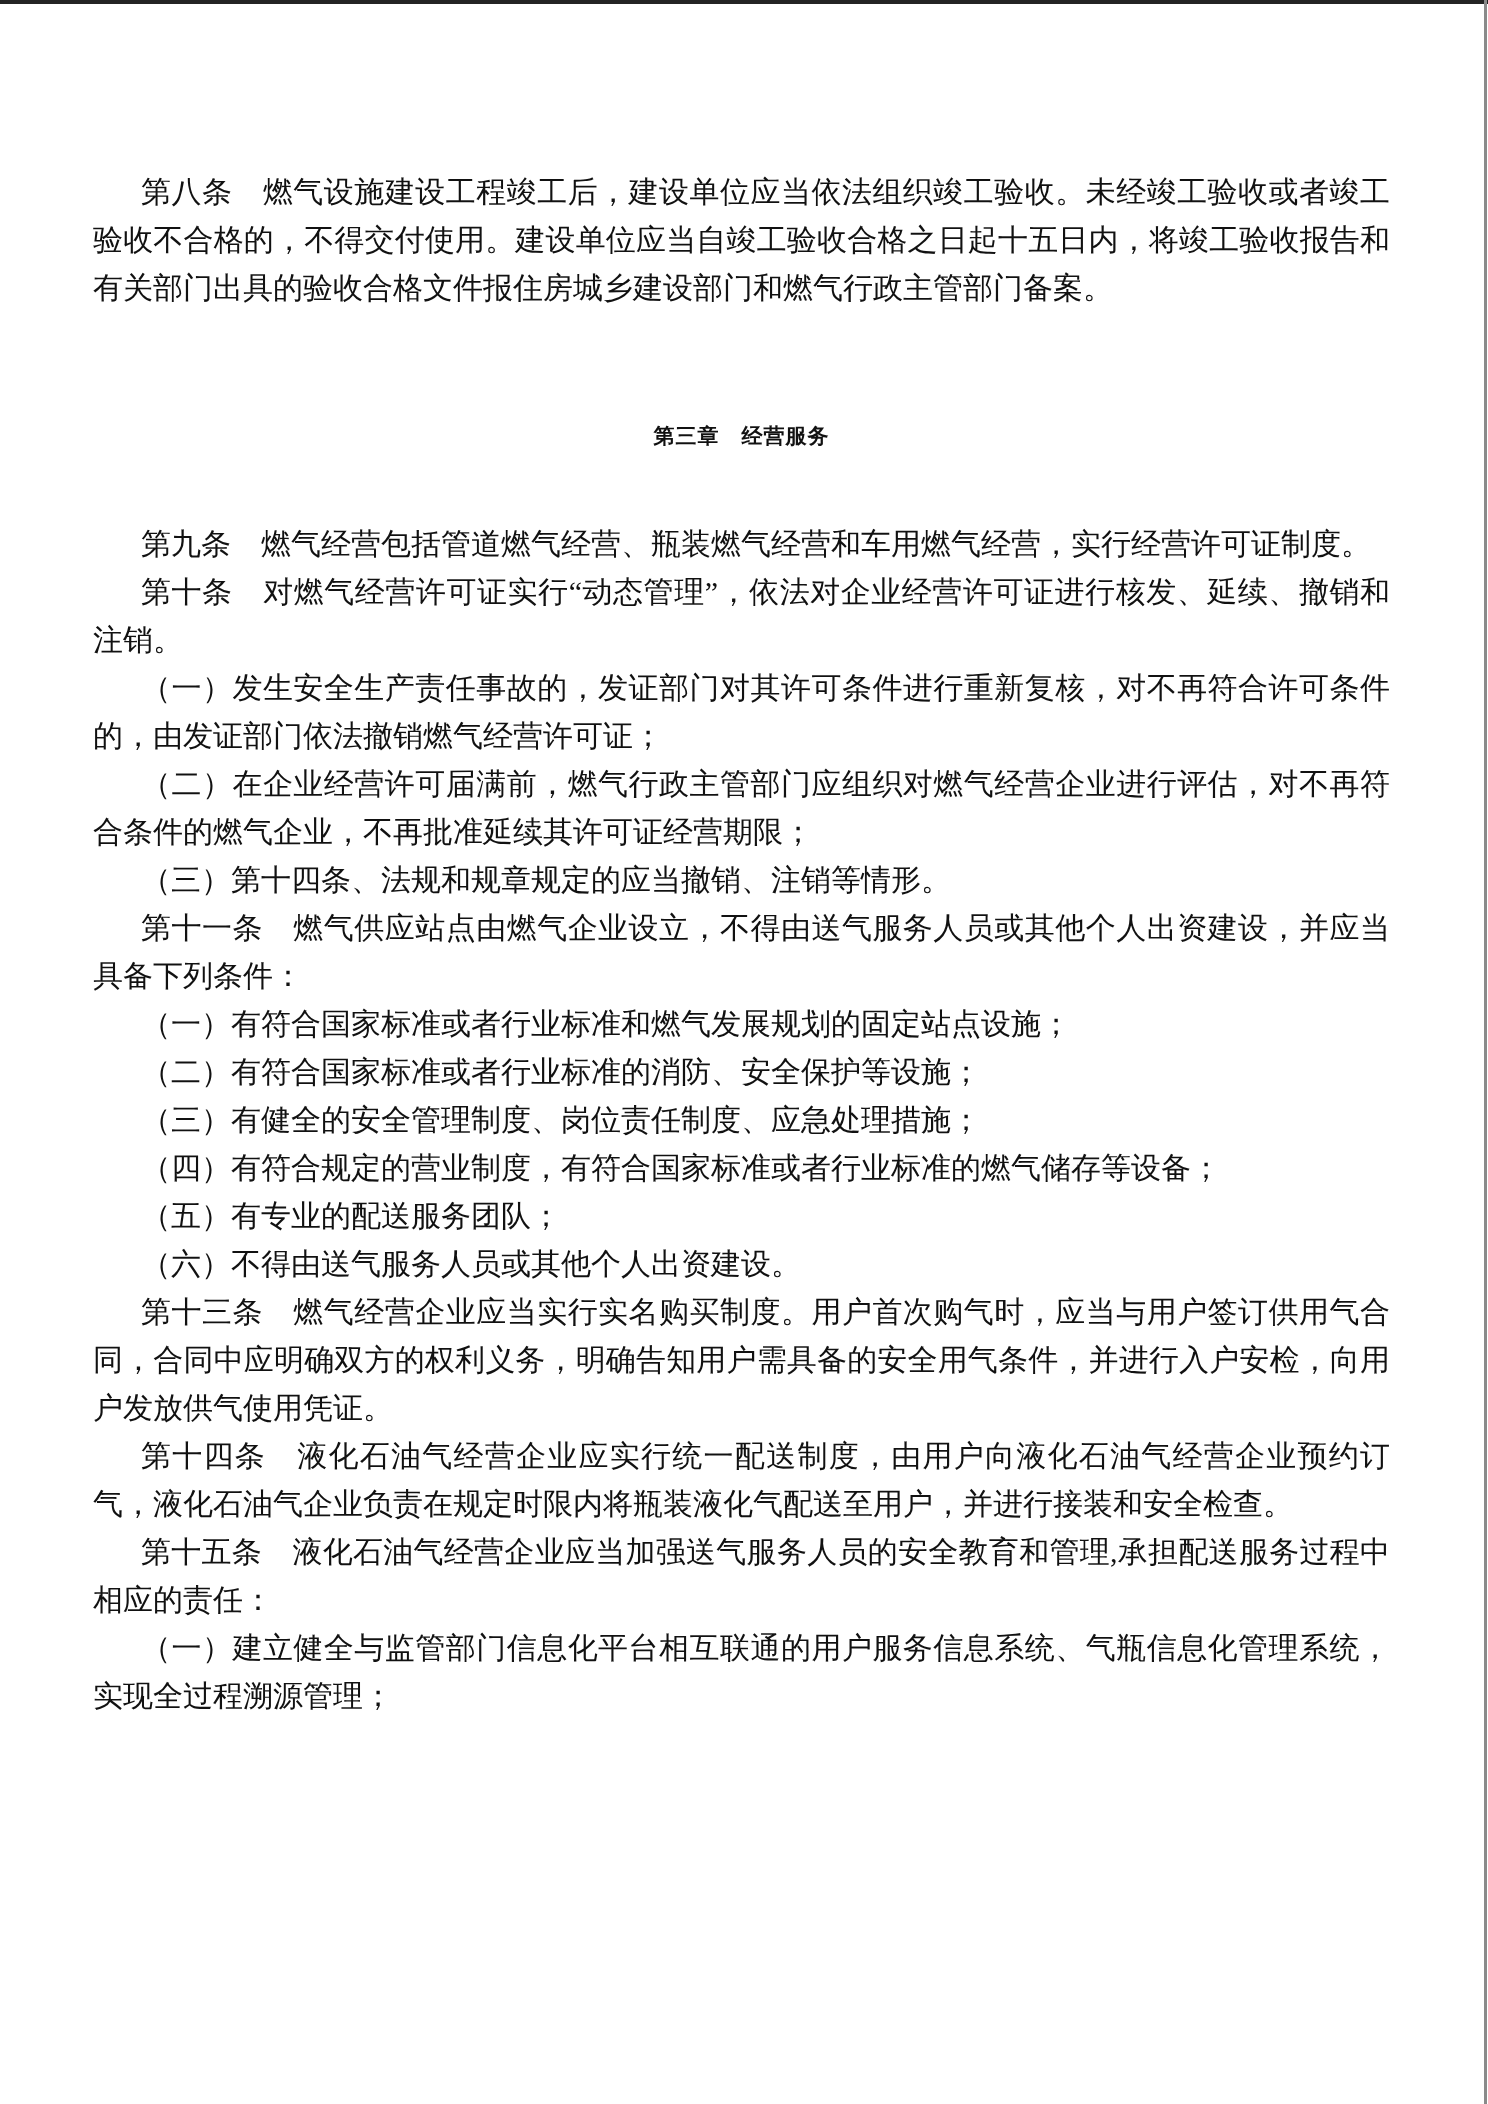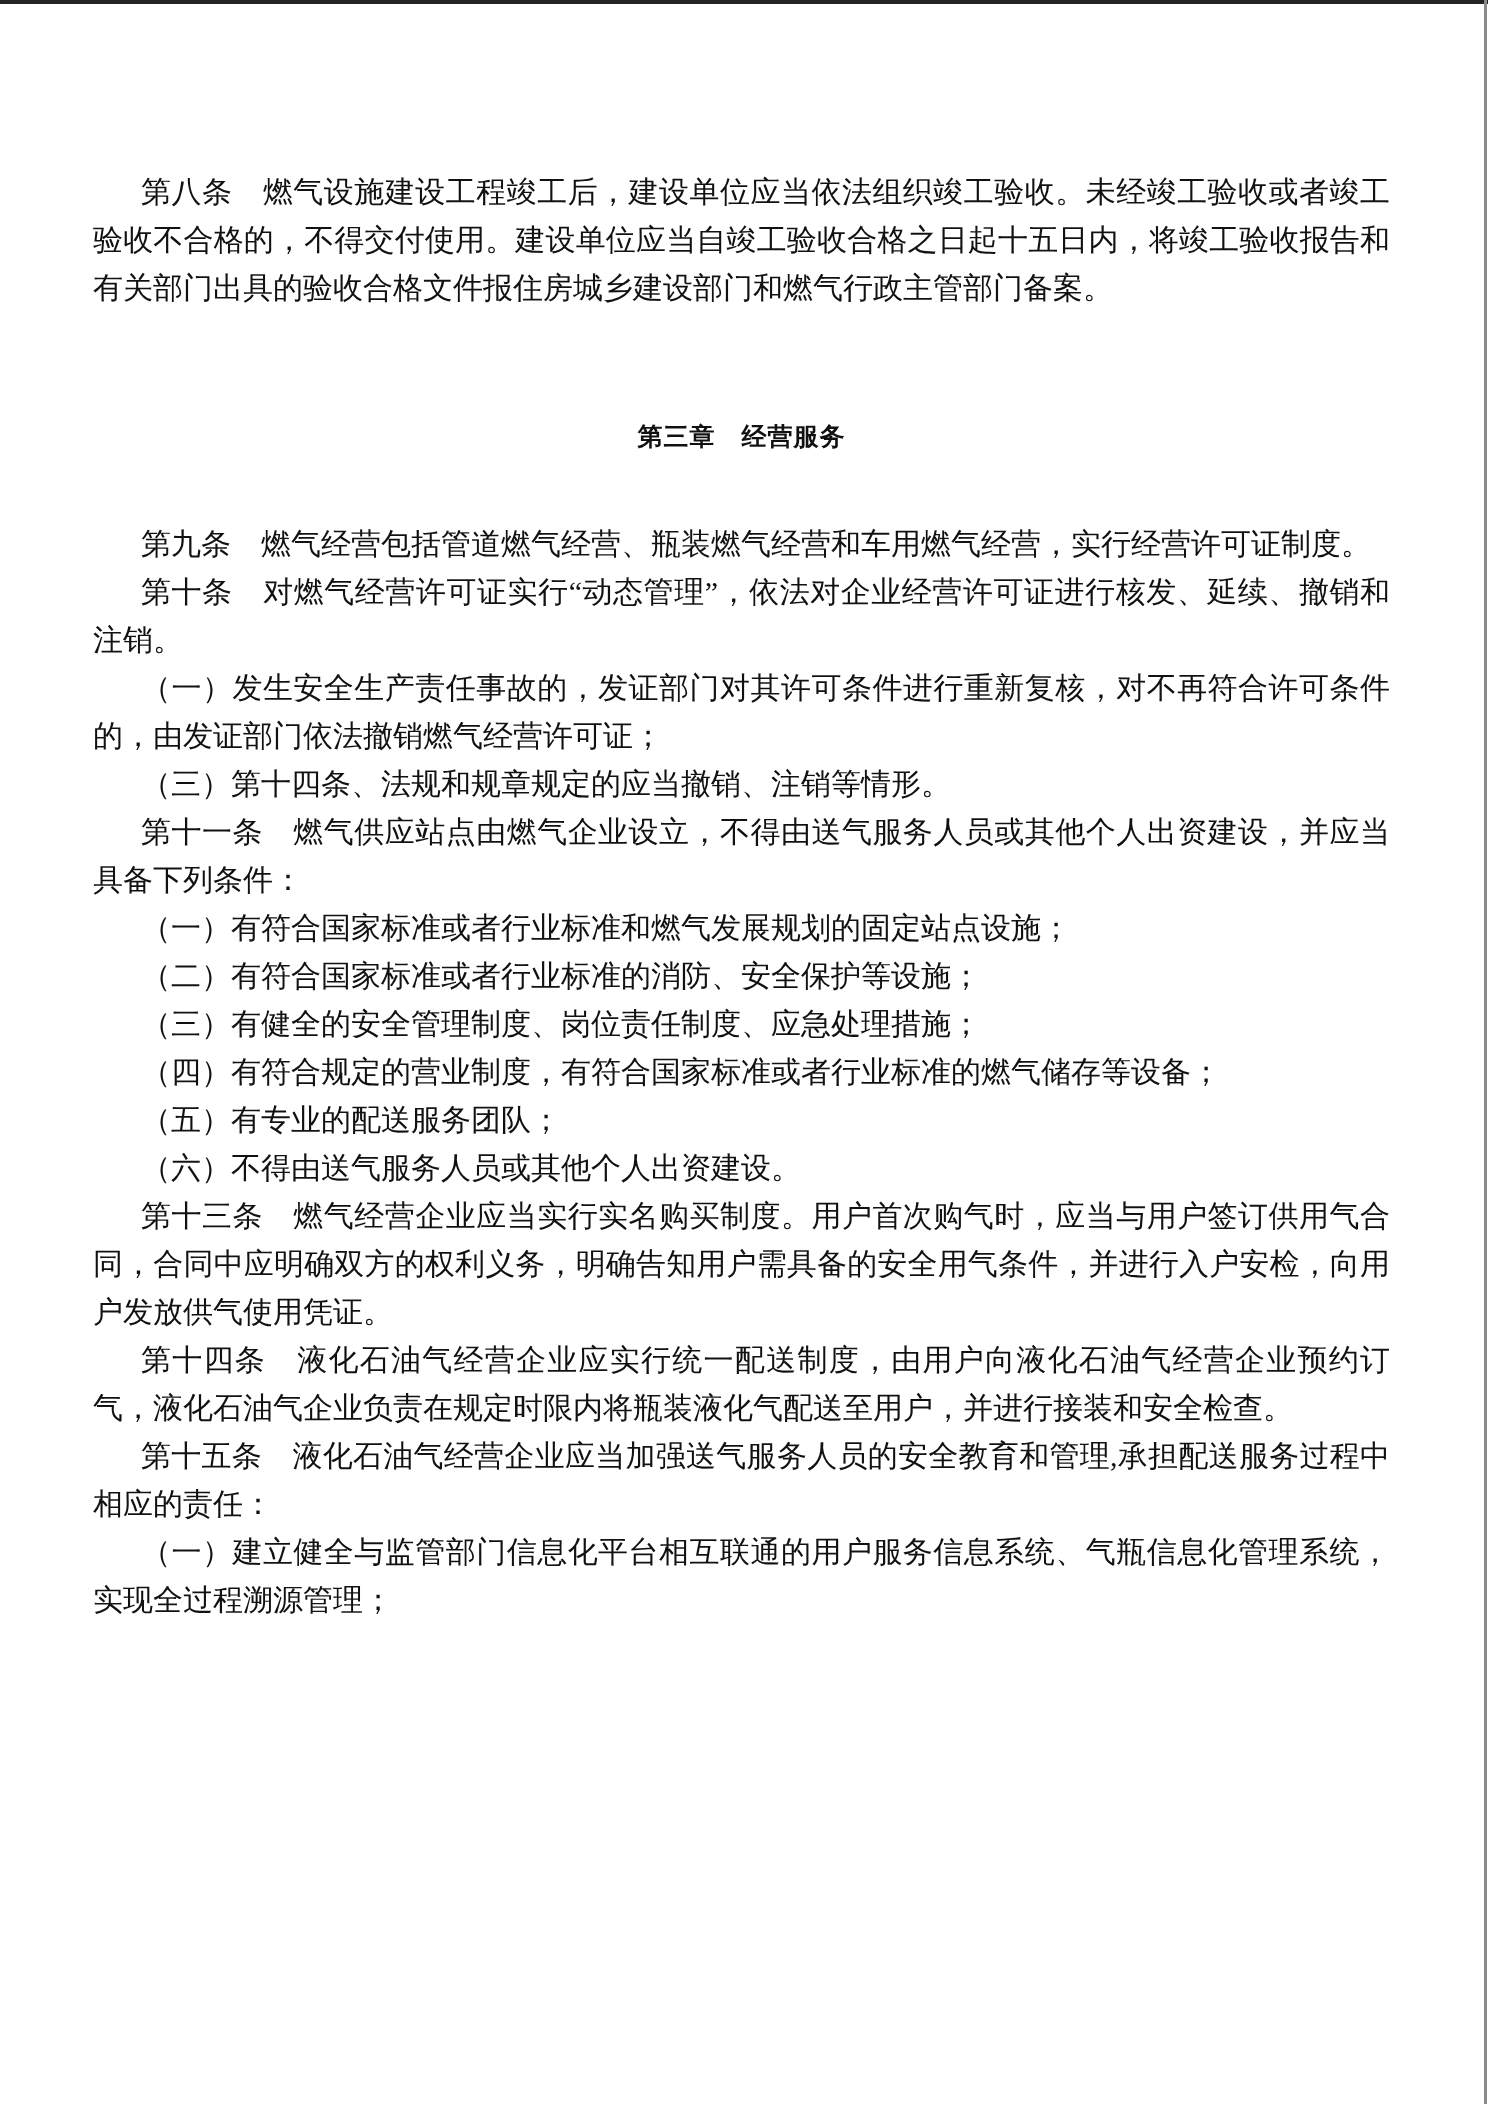--- a/index.html
+++ b/index.html
@@ -45,39 +45,40 @@
   .content p {
     margin: 0;
     text-indent: 48px;
   }
   .chapter-heading {
     margin: 100px 0 60px 0 !important;
     text-align: center;
     text-indent: 0 !important;
     font-family: "Liberation Sans", "DejaVu Sans", sans-serif;
     font-weight: bold;
-    font-size: 25px;
+    font-size: 21px;
     letter-spacing: 1px;
   }
 </style>
 </head>
 <body>
 
 <div class="page">
   <div class="top-edge"></div>
   <div class="right-edge"></div>
 
   <div class="content">
     <p>第八条　燃气设施建设工程竣工后，建设单位应当依法组织竣工验收。未经竣工验收或者竣工验收不合格的，不得交付使用。建设单位应当自竣工验收合格之日起十五日内，将竣工验收报告和有关部门出具的验收合格文件报住房城乡建设部门和燃气行政主管部门备案。</p>
 
     <p class="chapter-heading">第三章　经营服务</p>
 
     <p>第九条　燃气经营包括管道燃气经营、瓶装燃气经营和车用燃气经营，实行经营许可证制度。</p>
     <p>第十条　对燃气经营许可证实行“动态管理”，依法对企业经营许可证进行核发、延续、撤销和注销。</p>
     <p>（一）发生安全生产责任事故的，发证部门对其许可条件进行重新复核，对不再符合许可条件的，由发证部门依法撤销燃气经营许可证；</p>
+    <p>（二）在企业经营许可届满前，燃气行政主管部门应组织对燃气经营企业进行评估，对不再符合条件的燃气企业，不再批准延续其许可证经营期限；</p>
     <p>（三）第十四条、法规和规章规定的应当撤销、注销等情形。</p>
     <p>第十一条　燃气供应站点由燃气企业设立，不得由送气服务人员或其他个人出资建设，并应当具备下列条件：</p>
     <p>（一）有符合国家标准或者行业标准和燃气发展规划的固定站点设施；</p>
     <p>（二）有符合国家标准或者行业标准的消防、安全保护等设施；</p>
     <p>（三）有健全的安全管理制度、岗位责任制度、应急处理措施；</p>
     <p>（四）有符合规定的营业制度，有符合国家标准或者行业标准的燃气储存等设备；</p>
     <p>（五）有专业的配送服务团队；</p>
     <p>（六）不得由送气服务人员或其他个人出资建设。</p>
     <p>第十三条　燃气经营企业应当实行实名购买制度。用户首次购气时，应当与用户签订供用气合同，合同中应明确双方的权利义务，明确告知用户需具备的安全用气条件，并进行入户安检，向用户发放供气使用凭证。</p>
     <p>第十四条　液化石油气经营企业应实行统一配送制度，由用户向液化石油气经营企业预约订气，液化石油气企业负责在规定时限内将瓶装液化气配送至用户，并进行接装和安全检查。</p>

